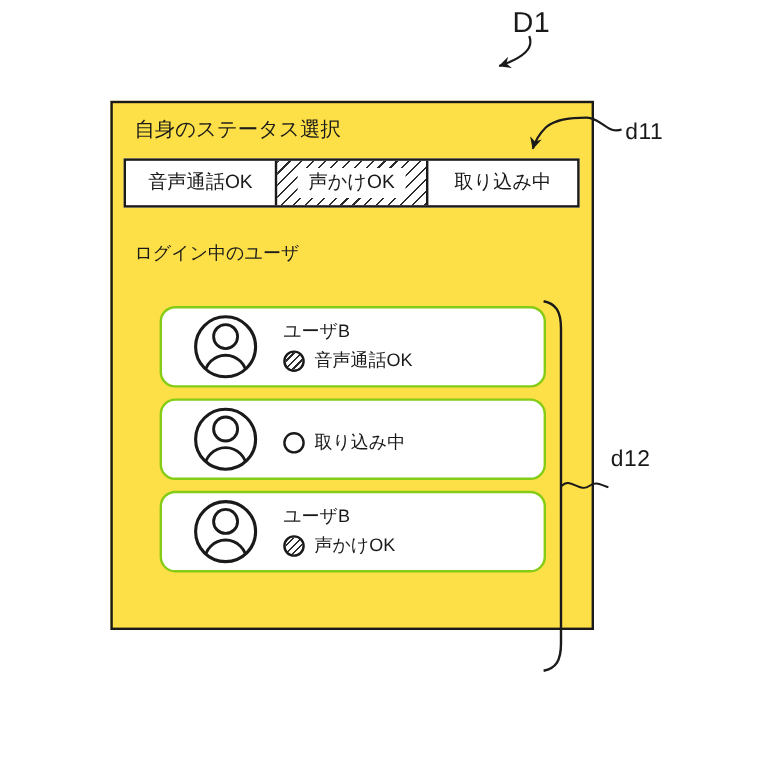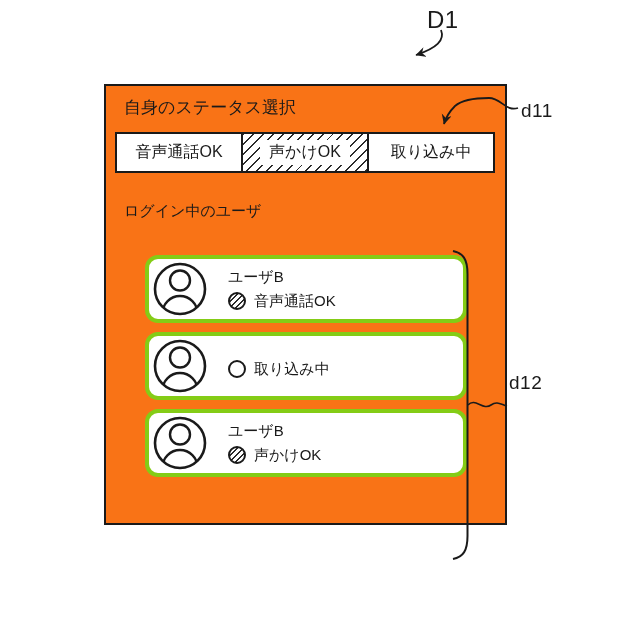--- a/index.html
+++ b/index.html
@@ -32,23 +32,22 @@
     pointer-events: none;
     z-index: 6;
   }
 
   
   .dialog {
     position: absolute;
     left: 92px; top: 84px;
     width: 403px; height: 441px;
     border: 2px solid #1a1a1a;
-    background: #f97316;
-    box-sizing: border-box;
-    margin-left: 12px;
+    background: #fde047;
+    box-sizing: border-box;
   }
   .dialog-title {
     position: absolute;
     left: 18px; top: 10px;
     font-size: 17px;
     white-space: nowrap;
   }
 
   
   .segmented {
@@ -93,27 +92,27 @@
   .user-list {
     position: absolute;
     left: 39px; top: 169px;
     width: 322px;
     display: flex;
     flex-direction: column;
     gap: 9px;
   }
   .user-card {
     height: 68px;
-    border: 4px solid #84cc16;
+    border: 2px solid #84cc16;
     border-radius: 13px;
     box-sizing: border-box;
     background: #ffffff;
     display: flex;
     align-items: center;
-    padding-left: 3px;
+    padding-left: 25px;
     cursor: pointer;
   }
   .avatar { width: 56px; height: 56px; flex: 0 0 56px; }
   .user-info { margin-left: 20px; }
   .user-name { font-size: 15px; line-height: 18px; }
   .user-status {
     margin-top: 6px;
     display: flex;
     align-items: center;
     gap: 8px;

